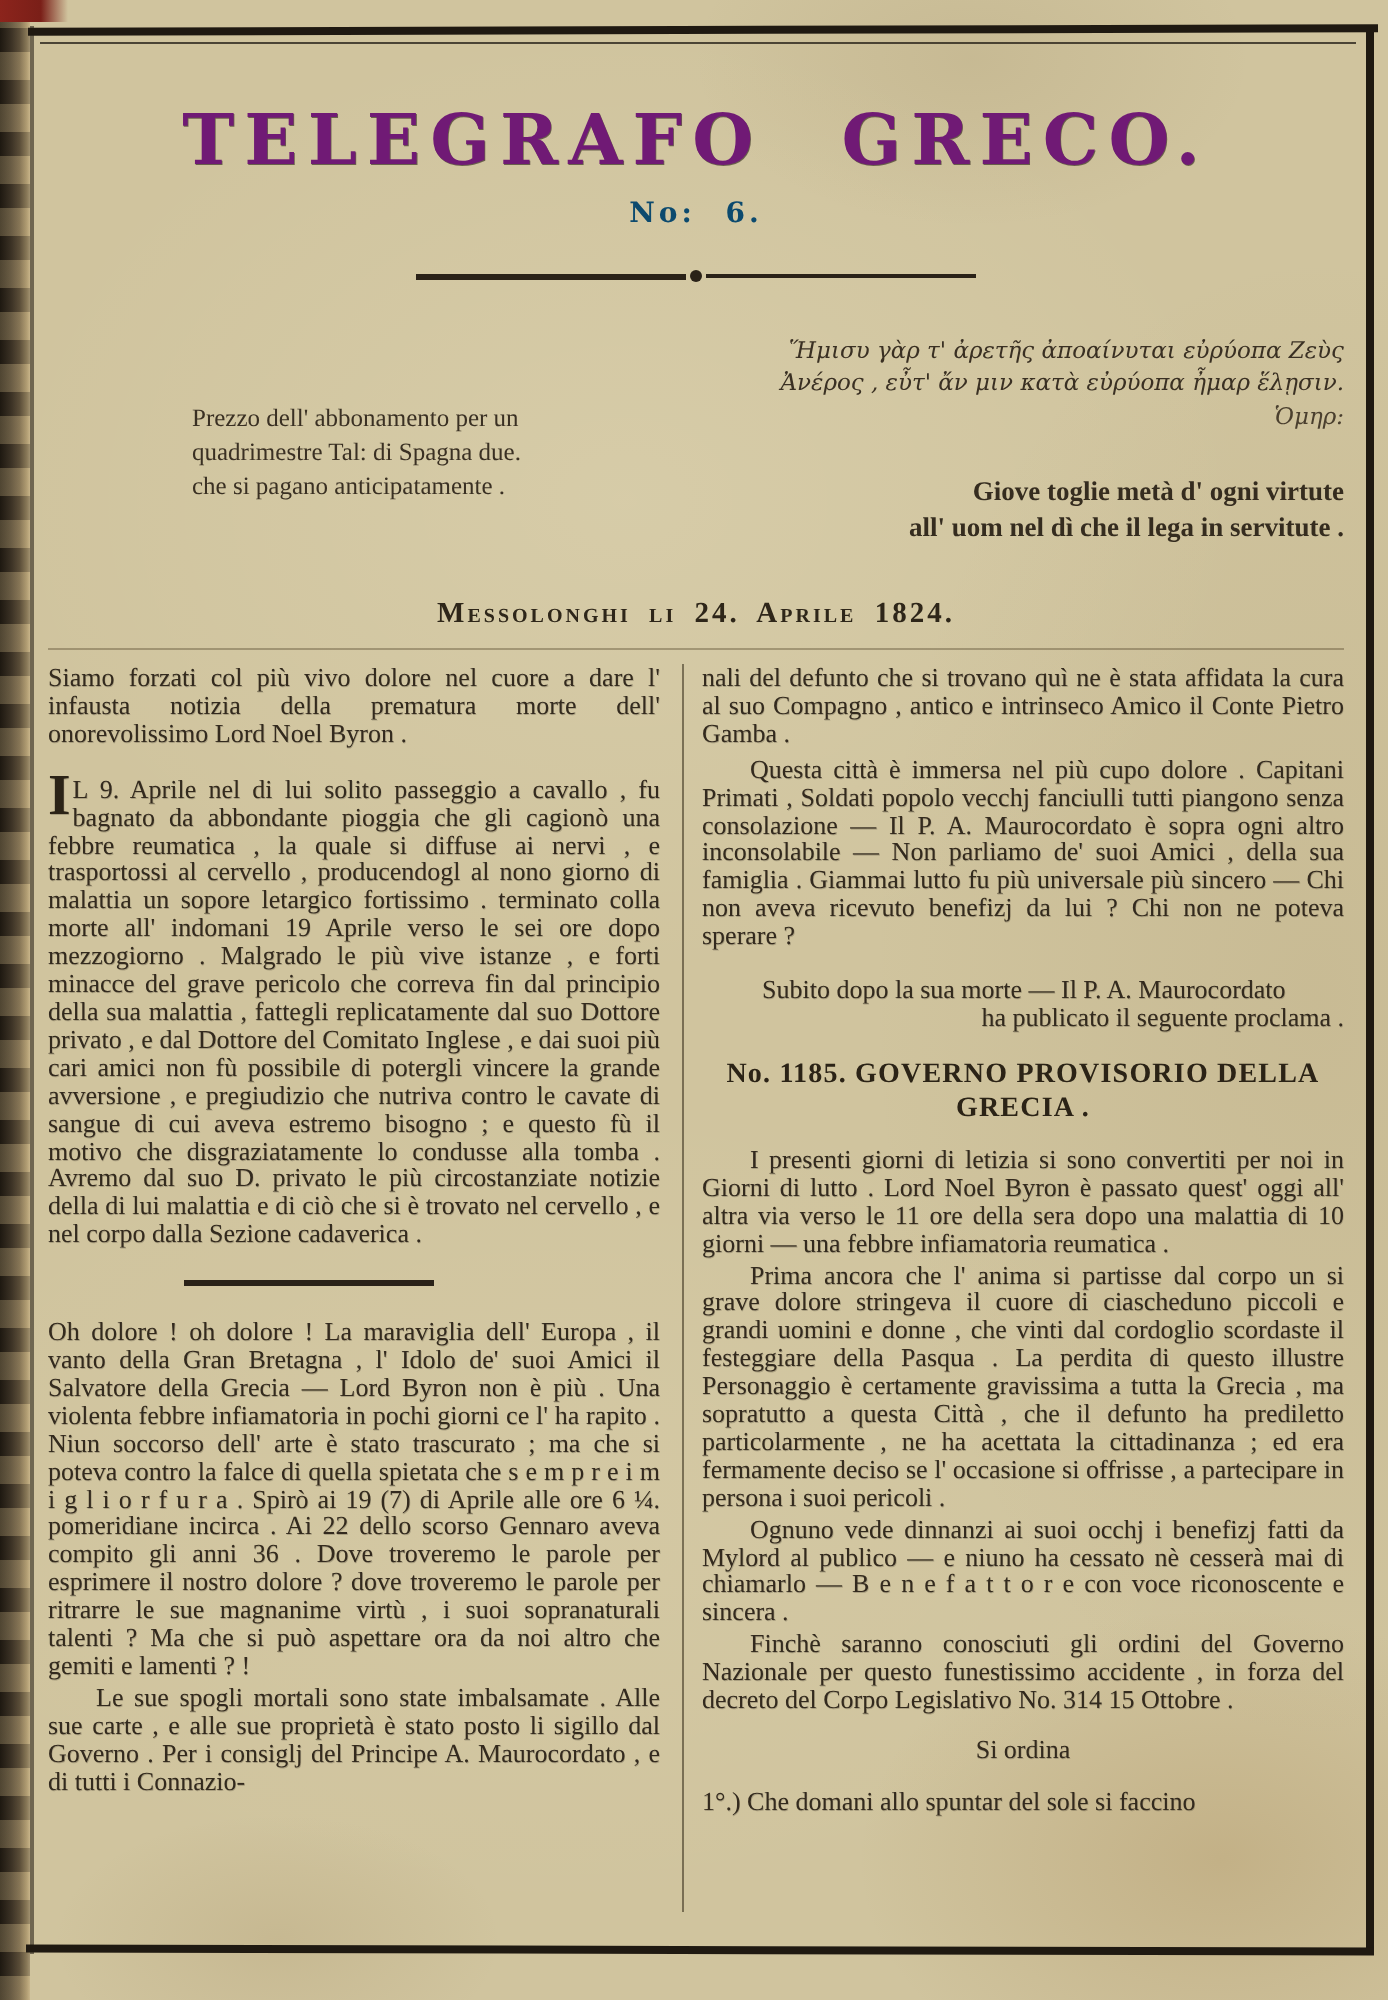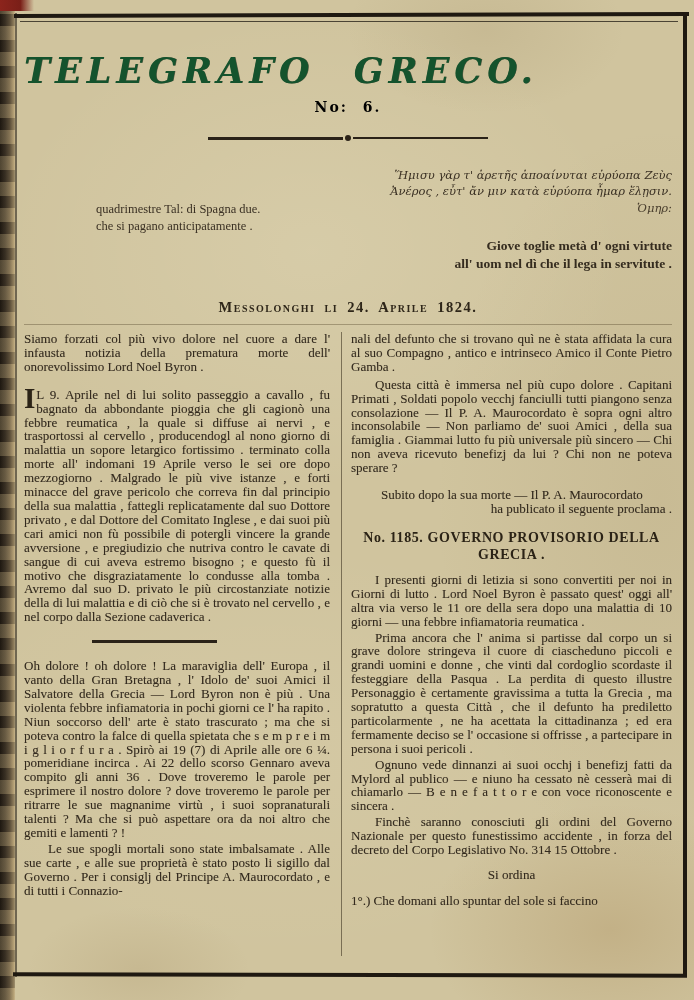--- a/index.html
+++ b/index.html
@@ -34,29 +34,28 @@
   
   .rule-top-thick{position:absolute;left:14px;right:5px;top:13px;height:4px;background:#1f1911;transform:rotate(-0.15deg);}
   .rule-top-thin{position:absolute;left:20px;right:16px;top:21px;height:1px;background:rgba(31,25,17,0.75);}
   .rule-right{position:absolute;right:7px;top:13px;bottom:23px;width:4px;background:#1f1911;}
   .rule-bottom{position:absolute;left:13px;right:7px;bottom:23px;height:4px;background:#1f1911;transform:rotate(0.12deg);}
   .rule-left{position:absolute;left:15px;top:13px;bottom:23px;width:2px;background:rgba(31,25,17,0.55);}
 
   .content{position:absolute;left:24px;top:26px;width:648px;}
 
   .masthead-title{
-    margin-top:24px;text-align:left;
+    margin-top:24px;text-align:center;
     font-family:"DejaVu Serif", serif;font-weight:700;
-    font-size:35px;letter-spacing:5px;word-spacing:22px;color:#14532d;
+    font-size:35px;letter-spacing:5px;word-spacing:22px;color:#701a75;
     text-shadow:0.4px 0.4px 0 rgba(36,29,19,0.6);
-    font-style:italic;
   }
   .issue{
     margin-top:8px;text-align:center;font-family:"DejaVu Serif", serif;
-    font-weight:700;font-size:14px;letter-spacing:2px;word-spacing:8px;color:#000000;
+    font-weight:700;font-size:14px;letter-spacing:2px;word-spacing:8px;color:#0c4a6e;
   }
   .ornament{margin:20px auto 0;width:280px;display:flex;align-items:center;}
   .ornament .line-l{flex:1;height:3px;background:#2a2218;}
   .ornament .dot{width:6px;height:6px;border-radius:50%;background:#2a2218;margin:0 2px;}
   .ornament .line-r{flex:1;height:2px;background:#2a2218;}
 
   .info-row{display:flex;margin-top:26px;}
   .notice{
     width:250px;margin-left:72px;margin-top:34px;
     font-size:12.5px;line-height:17px;color:#3a3023;
@@ -117,20 +116,21 @@
   <div class="issue">No:  6.</div>
 
   <div class="ornament">
     <div class="line-l"></div>
     <div class="dot"></div>
     <div class="line-r"></div>
   </div>
 
   <div class="info-row">
     <div class="notice">
+      <div>Prezzo dell' abbonamento per un</div>
       <div>quadrimestre Tal: di Spagna due.</div>
       <div>che si pagano anticipatamente .</div>
     </div>
     <div class="epigraph">
       <div class="greek">Ἥμισυ γὰρ τ' ἀρετῆς ἀποαίνυται εὐρύοπα Ζεὺς</div>
       <div class="greek">Ἀνέρος , εὖτ' ἄν μιν κατὰ εὐρύοπα ἦμαρ ἕλῃσιν.</div>
       <div class="attrib">Ὁμηρ:</div>
       <div class="ital">
         <div>Giove toglie metà d' ogni virtute</div>
         <div>all' uom nel dì che il lega in servitute .</div>

